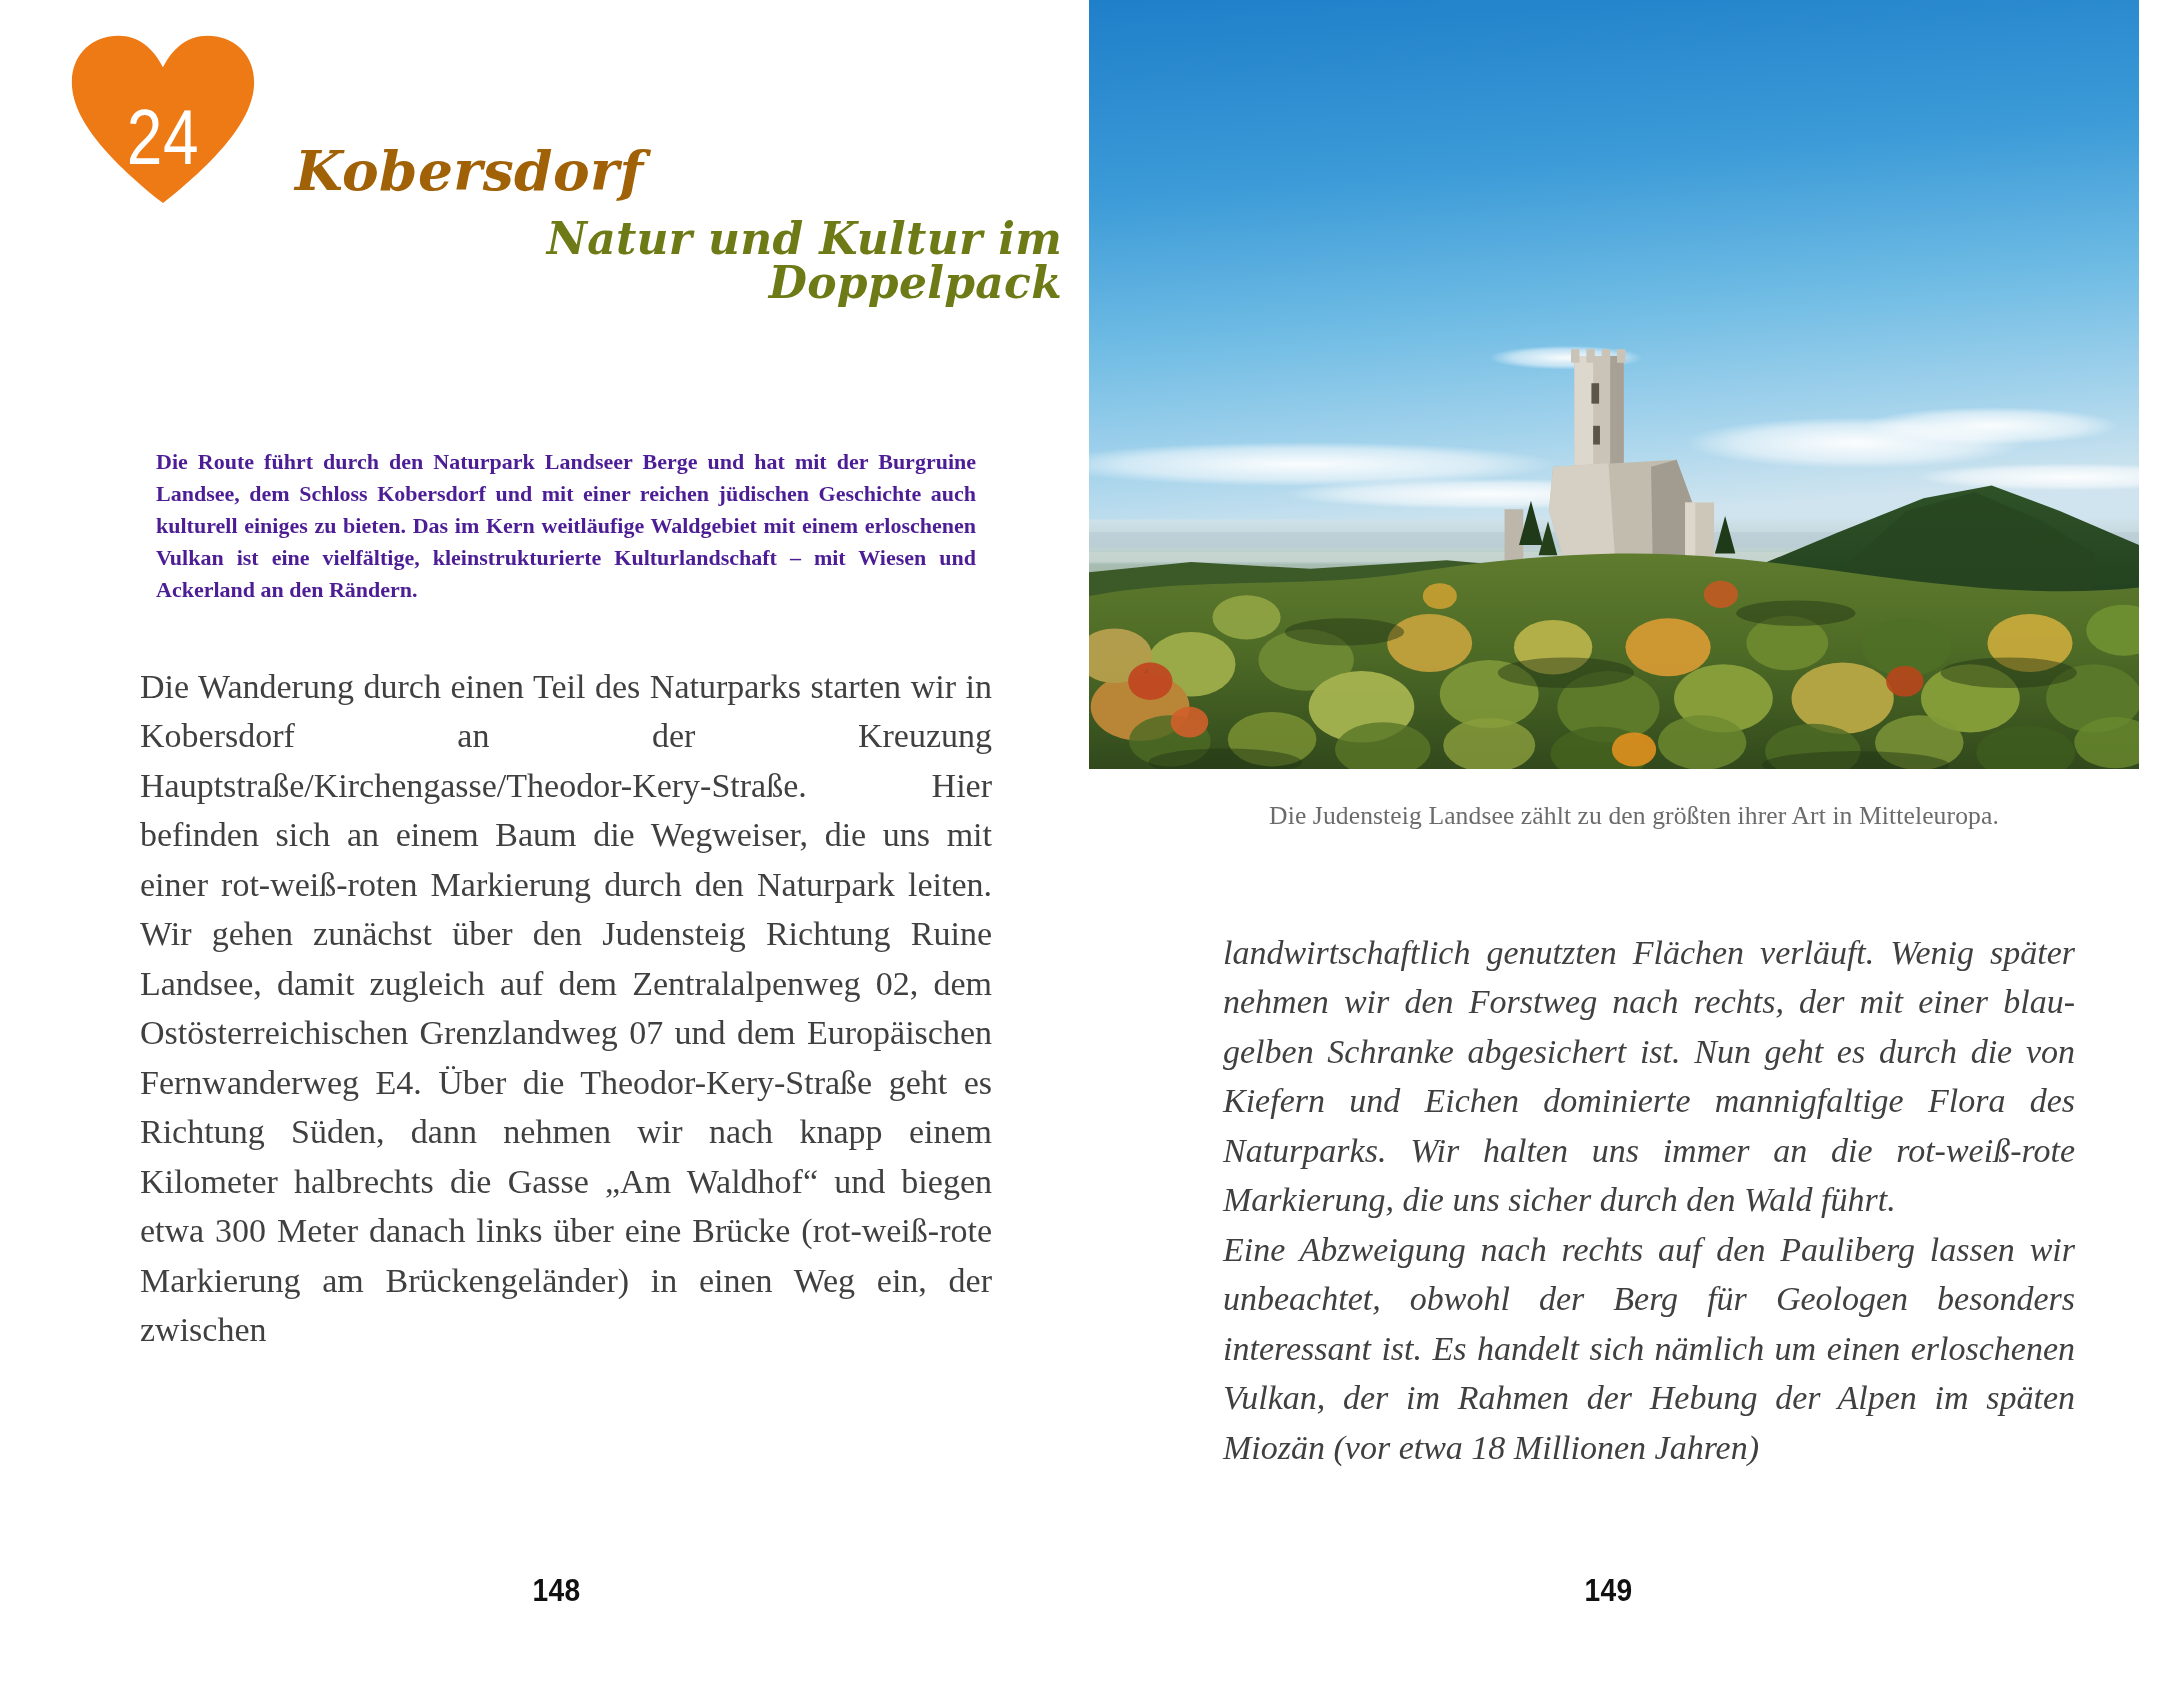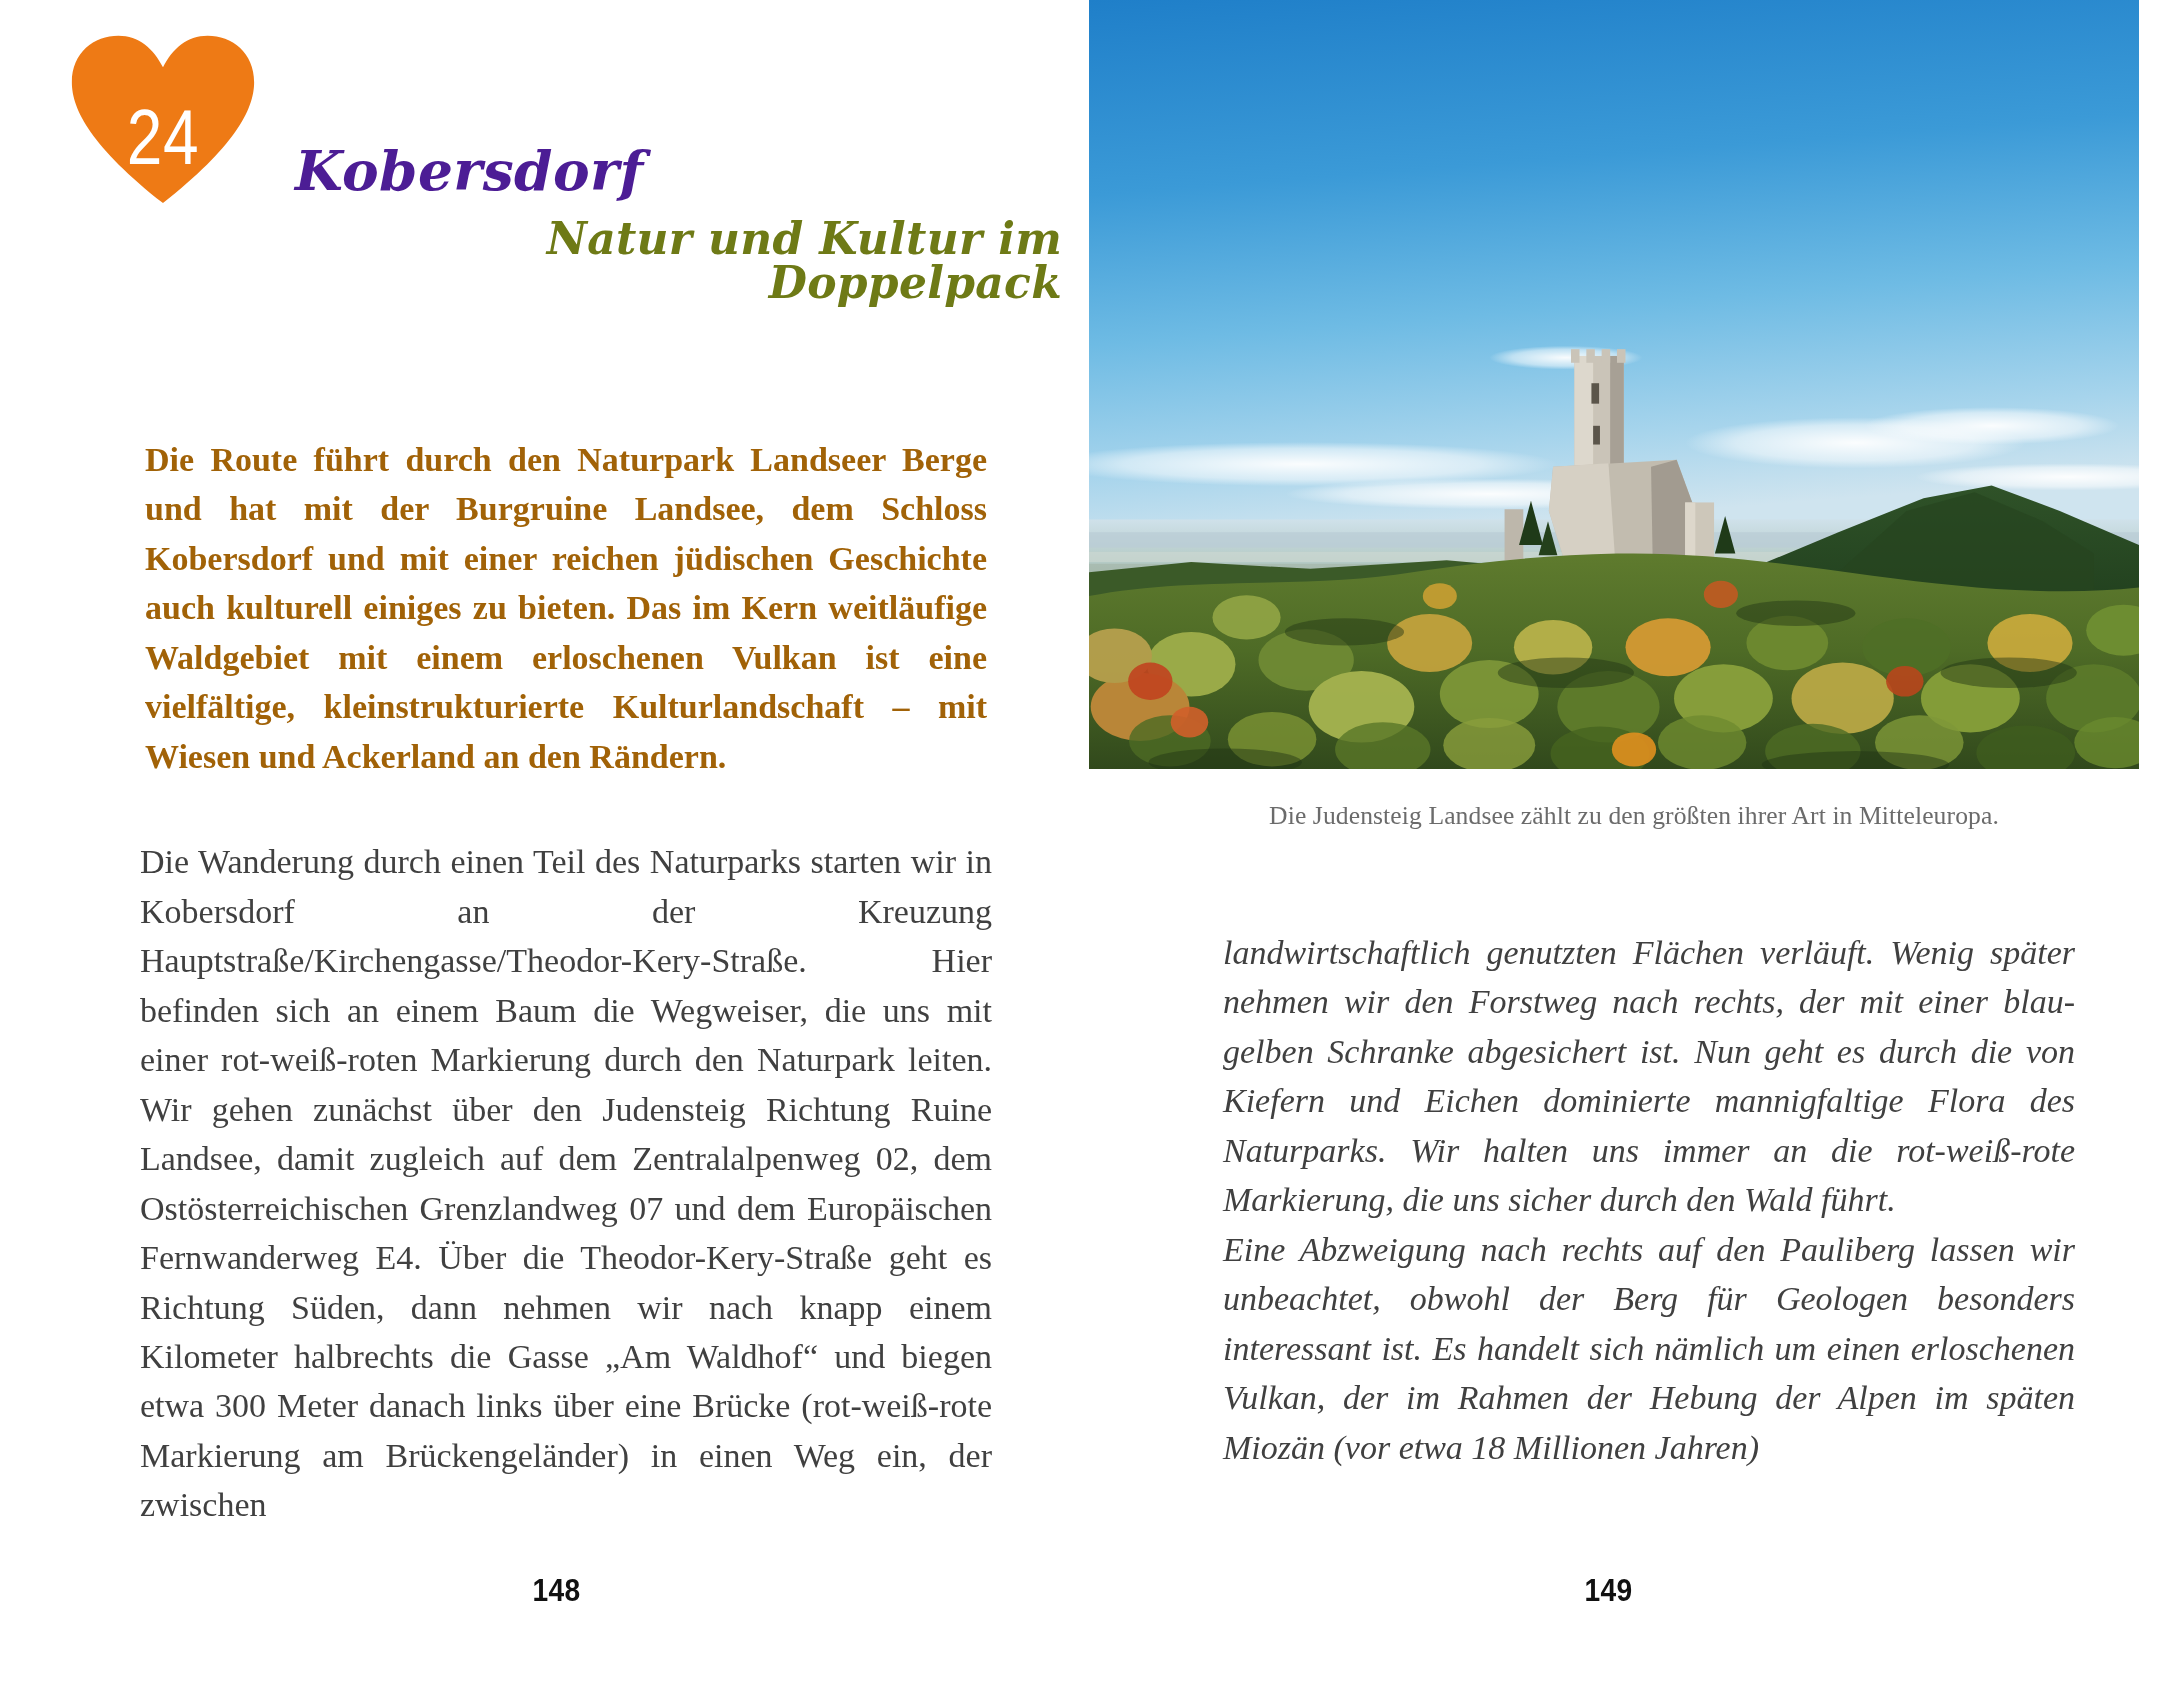--- a/index.html
+++ b/index.html
@@ -58,21 +58,21 @@
     position: absolute;
     left: 283px;
     top: 143px;
     width: 767px;
   }
   .route-title {
     font-family: "DejaVu Serif", "Liberation Serif", serif;
     font-style: italic;
     font-weight: bold;
     font-size: 55px;
-    color: #4c1d95;
+    color: #a16207;
     line-height: 1.0;
     letter-spacing: 0.4px;
   }
   .route-subtitle {
     font-family: "DejaVu Serif", "Liberation Serif", serif;
     font-style: italic;
     font-weight: bold;
     font-size: 44px;
     color: #6e7a16;
     line-height: 1.0;
@@ -84,26 +84,26 @@
   .left-col {
     position: absolute;
     left: 128px;
     top: 430px;
     width: 852px;
   }
 
   .lead-para {
     font-family: "Liberation Serif", serif;
     font-weight: bold;
-    font-size: 34px;
+    font-size: 22px;
     line-height: 1.455;
-    color: #a16207;
+    color: #4c1d95;
     text-align: justify;
     text-justify: inter-word;
-    margin: 5px;
+    margin: 16px;
   }
 
   .body-para {
     font-family: "Liberation Serif", serif;
     font-size: 34px;
     line-height: 1.455;
     color: #404040;
     text-align: justify;
     text-justify: inter-word;
     margin: 0;

